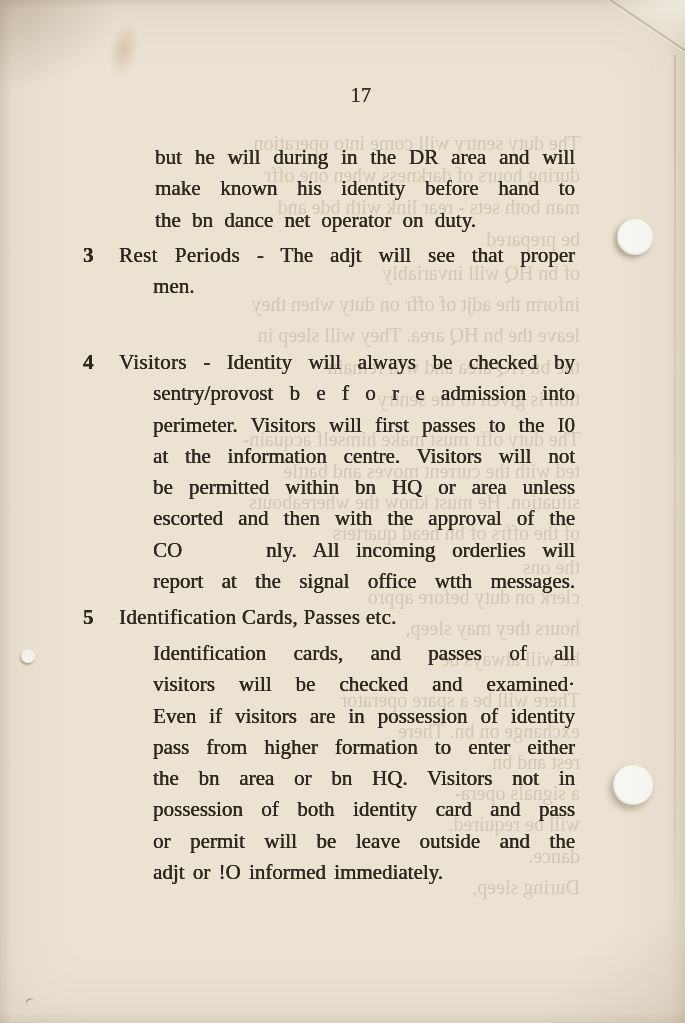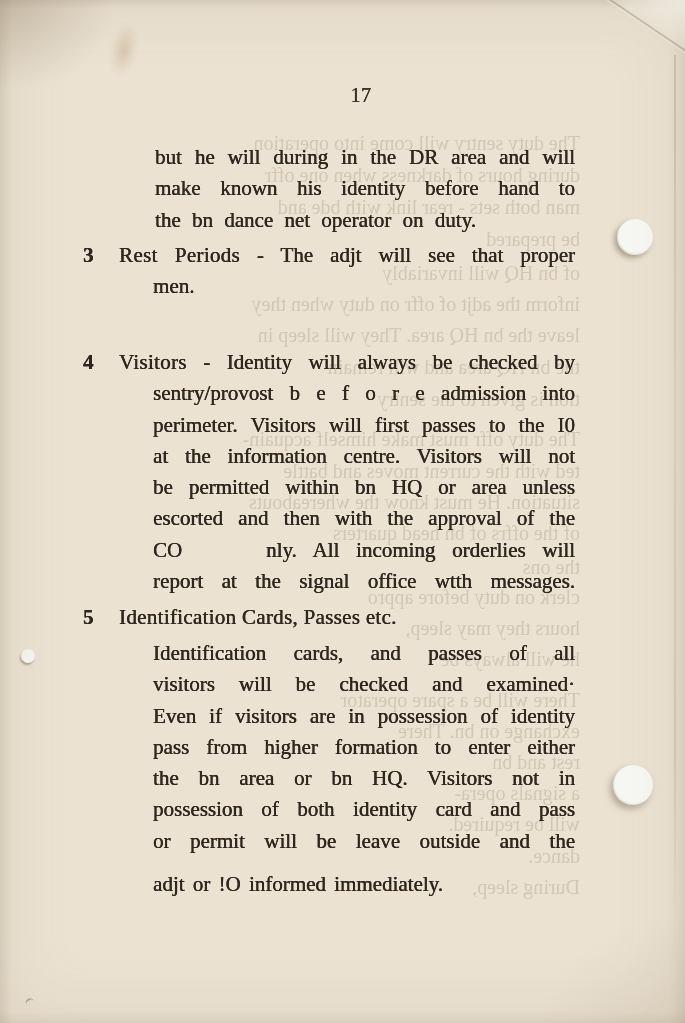--- a/index.html
+++ b/index.html
@@ -38,21 +38,21 @@
   .pageno{position:absolute;top:84px;left:0;width:664px;text-align:center;
           font-size:20px;letter-spacing:0.5px;color:#39322a;}
   section.par{position:absolute;left:0;width:575px;}
   .num{position:absolute;left:54px;top:0;font-weight:700;line-height:31.3px;}
   .fline{margin-left:90px;}
   .fline b{font-weight:400;letter-spacing:0.3px;}
   .line{margin-left:124px;}
   .line,.fline{height:31.3px;line-height:31.3px;}
   .j{text-align:justify;text-align-last:justify;}
   .ws6{word-spacing:6px;}
-  .ws3{word-spacing:3px;margin-top:12px;}
+  .ws3{word-spacing:3px;}
   #p-cont{top:142px;}
   #p-cont .line{margin-left:126px;}
   #p3{top:240px;}
   #p4{top:347px;}
   #p5-head{top:602px;}
   #p5-body{top:638px;}
 
   
   .hole{position:absolute;border-radius:50%;background:#f7f7f3;}
   .hole-top{left:617px;top:219px;width:36px;height:36px;

